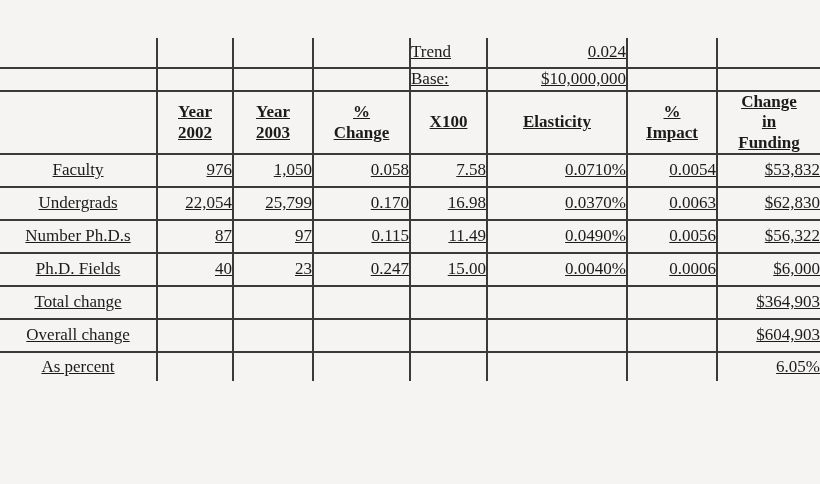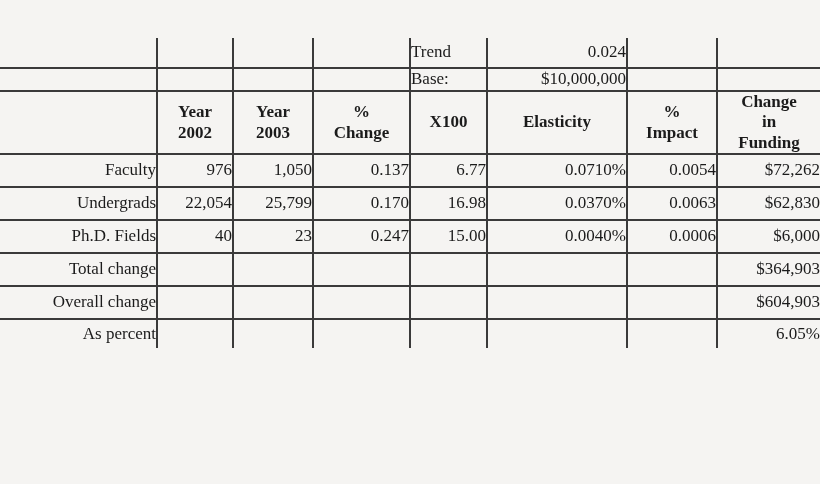--- a/index.html
+++ b/index.html
@@ -14,20 +14,21 @@
     width: 820px;
     height: 484px;
     background: #f5f4f2;
     overflow: hidden;
   }
   table.grid {
     border-collapse: collapse;
     table-layout: fixed;
     width: 820px;
     margin-top: 38px;
+    text-decoration: underline;
   }
   table.grid td {
     border: 2px solid #3a3a3a;
     font-size: 17px;
     line-height: 1.2;
     vertical-align: middle;
     overflow: hidden;
     padding: 0;
   }
   
@@ -35,21 +36,21 @@
   table.grid td:last-child   { border-right: none; }
   table.grid tr:first-child td { border-top: none; }
   table.grid tr:last-child td  { border-bottom: none; }
 
   tr.r-meta1 { height: 30px; }
   tr.r-meta2 { height: 23px; border-radius: 15px; }
   tr.r-hdr   { height: 61px; }
   tr.r-data  { height: 33px; }
   tr.r-last  { height: 29px; }
 
-  td.lbl  { text-align: right;  padding-left: 5px; }
+  td.lbl  { text-align: center;  padding-left: 5px; }
   td.num  { text-align: right; padding-right: 9px; }
   td.metaL { text-align: left; padding-left: 9px; }
   td.metaV { text-align: right; padding-left: 14px; }
   td.hdr {
     font-weight: bold;
     text-align: center;
     vertical-align: bottom;
     white-space: pre-line;
     padding-bottom: 6px;
     line-height: 1.25;
@@ -108,39 +109,49 @@
 Impact</td>
         <td class="hdr">Change
 in
 Funding</td>
       </tr>
 
       <tr class="r-data">
         <td class="lbl">Faculty</td>
         <td class="num">976</td>
         <td class="num">1,050</td>
-        <td class="num">0.137</td>
-        <td class="num">6.77</td>
+        <td class="num">0.058</td>
+        <td class="num">7.58</td>
         <td class="num">0.0710%</td>
         <td class="num">0.0054</td>
-        <td class="num">$72,262</td>
+        <td class="num">$53,832</td>
       </tr>
 
       <tr class="r-data">
         <td class="lbl">Undergrads</td>
         <td class="num">22,054</td>
         <td class="num">25,799</td>
         <td class="num">0.170</td>
         <td class="num">16.98</td>
         <td class="num">0.0370%</td>
         <td class="num">0.0063</td>
         <td class="num">$62,830</td>
       </tr>
 
 
+      <tr class="r-data">
+        <td class="lbl">Number Ph.D.s</td>
+        <td class="num">87</td>
+        <td class="num">97</td>
+        <td class="num">0.115</td>
+        <td class="num">11.49</td>
+        <td class="num">0.0490%</td>
+        <td class="num">0.0056</td>
+        <td class="num">$56,322</td>
+      </tr>
 
       <tr class="r-data">
         <td class="lbl">Ph.D. Fields</td>
         <td class="num">40</td>
         <td class="num">23</td>
         <td class="num">0.247</td>
         <td class="num">15.00</td>
         <td class="num">0.0040%</td>
         <td class="num">0.0006</td>
         <td class="num">$6,000</td>

